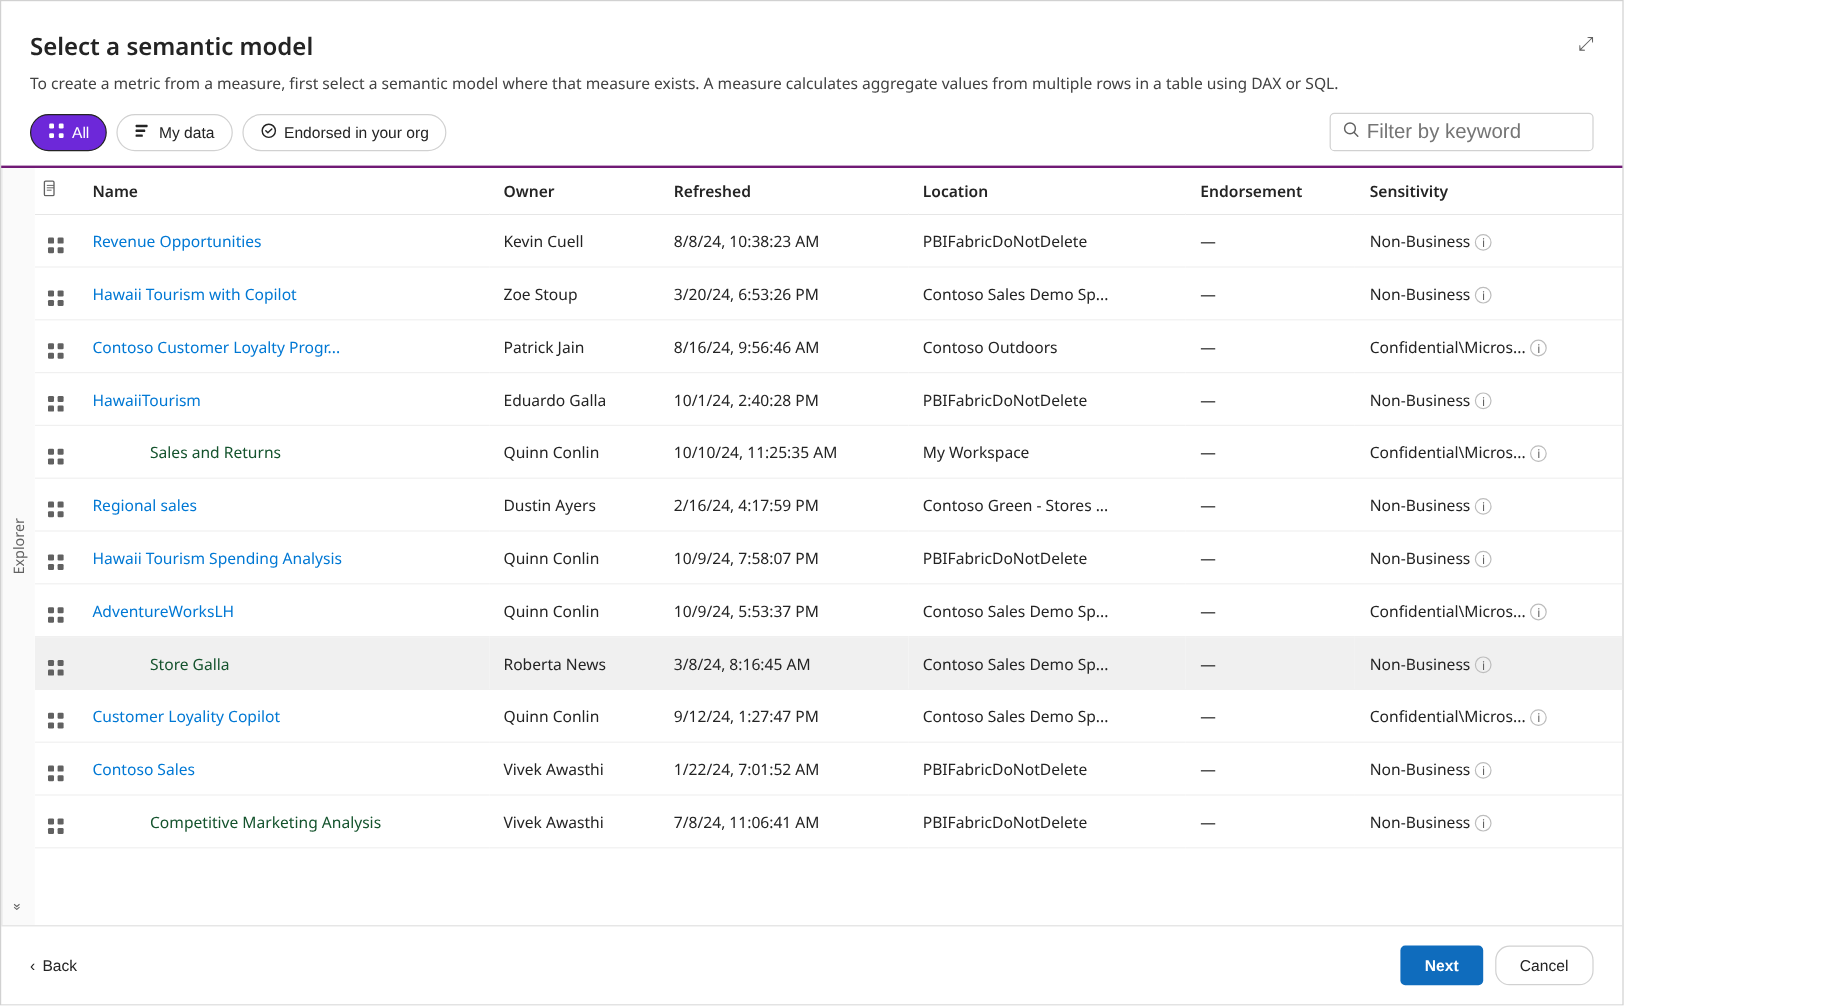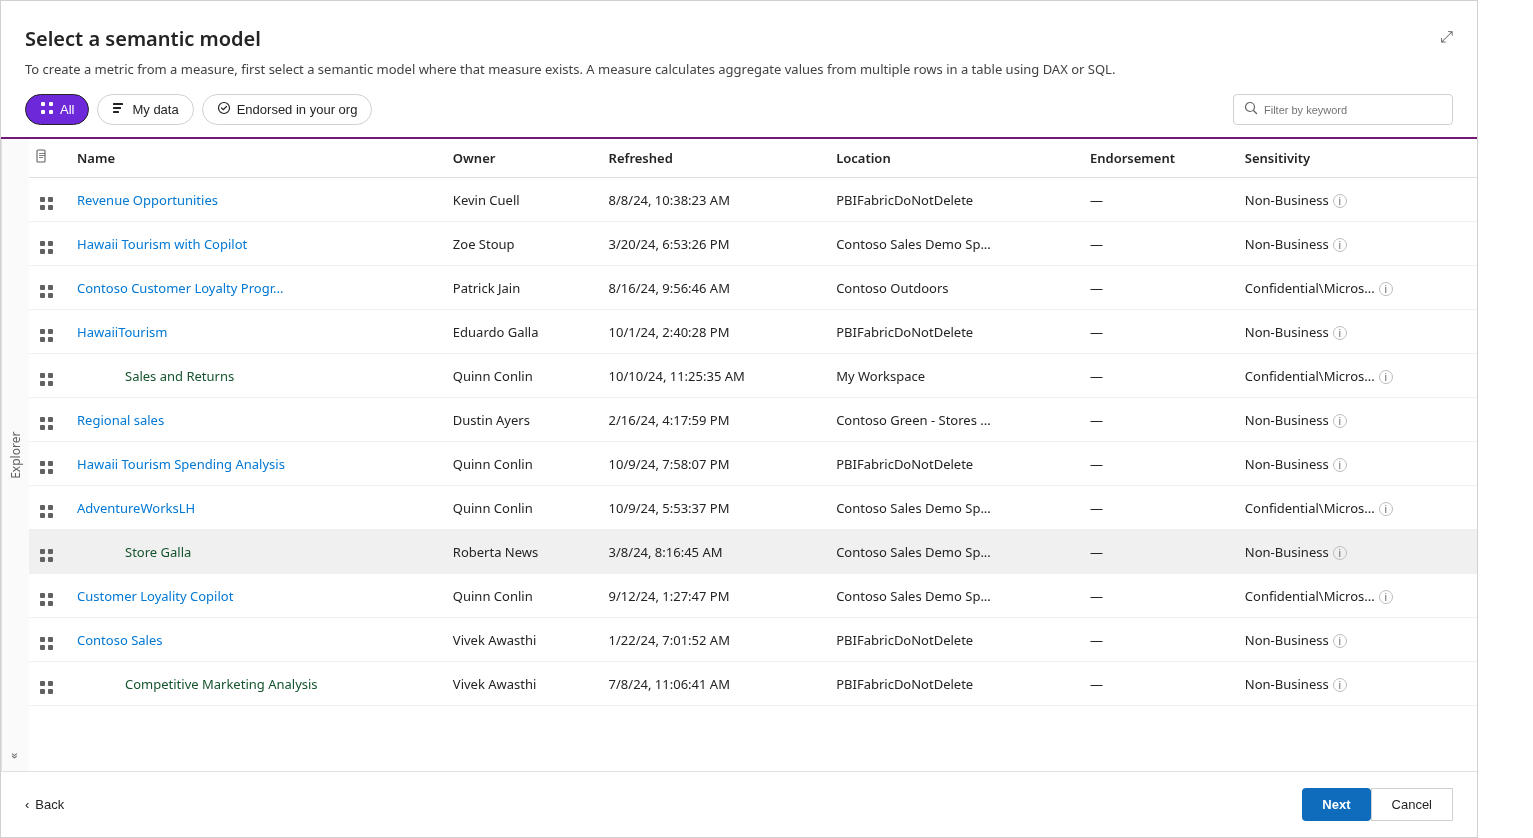--- a/index.html
+++ b/index.html
@@ -6,21 +6,21 @@
     body {
       font-family: 'Segoe UI', system-ui, sans-serif;
       font-size: 13px;
       background: #fff;
       color: #242424;
       width: 1533px;
       height: 838px;
       overflow: hidden;
     }
     .dialog {
-      width: 1478px;
+      width: 1353px;
       height: 838px;
       background: #fff;
       border: 1px solid #d1d1d1;
       display: flex;
       flex-direction: column;
       position: relative;
     }
     .dialog-header {
       padding: 24px 24px 8px 24px;
       display: flex;
@@ -79,21 +79,21 @@
       align-items: center;
       border: 1px solid #d1d1d1;
       border-radius: 4px;
       padding: 5px 10px;
       gap: 6px;
       width: 220px;
     }
     .search-box input {
       border: none;
       outline: none;
-      font-size: 11px;
+      font-size: 17px;
       color: #616161;
       width: 100%;
       background: transparent;
     }
     .search-icon-svg {
       color: #616161;
       font-size: 14px;
     }
     .content-area {
       display: flex;
@@ -218,37 +218,37 @@
       align-items: center;
       gap: 6px;
       background: none;
       border: none;
       cursor: pointer;
       font-size: 13px;
       color: #242424;
     }
     .footer-right {
       display: flex;
-      gap: 0;
+      gap: 10px;
     }
     .btn-next {
       background: #0f6cbd;
       color: #fff;
       border: none;
       border-radius: 4px;
       padding: 8px 20px;
       font-size: 13px;
       font-weight: 600;
       cursor: pointer;
     }
     .btn-cancel {
       background: #fff;
       color: #242424;
       border: 1px solid #d1d1d1;
-      border-radius: 0;
+      border-radius: 12px;
       padding: 8px 20px;
       font-size: 13px;
       cursor: pointer;
     }
     .table-container::-webkit-scrollbar {
       width: 6px;
     }
     .table-container::-webkit-scrollbar-track {
       background: #f0f0f0;
     }

